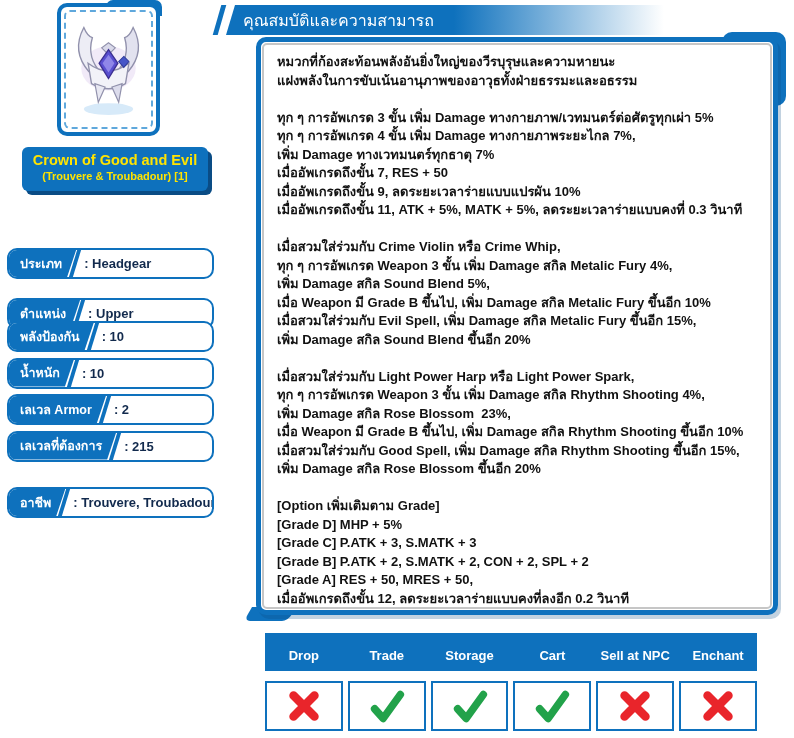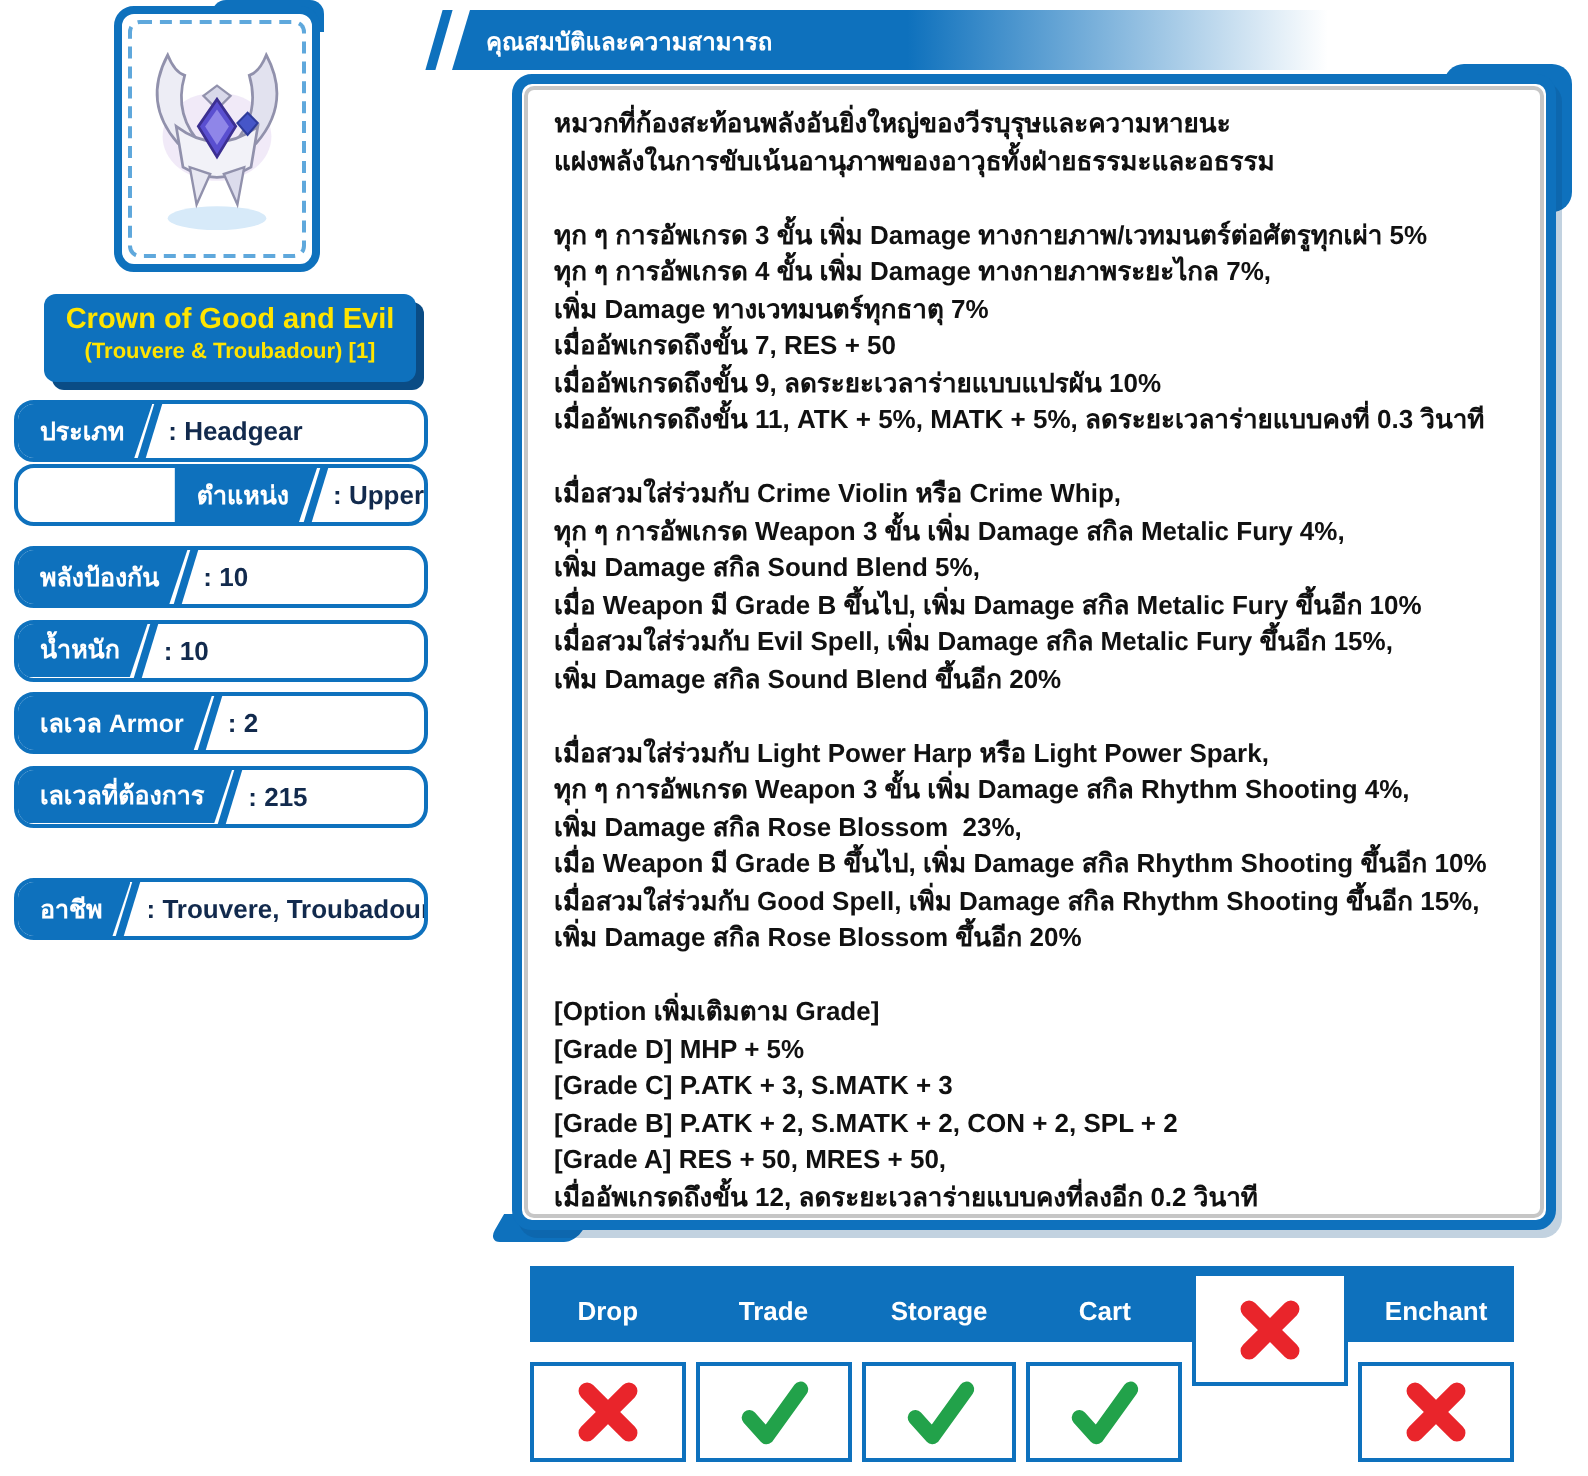--- a/index.html
+++ b/index.html
@@ -20,38 +20,38 @@
   
   .name-banner { position:absolute; left:22px; top:147px; width:186px; min-height:44px;
     background:#0E71BD; border-radius:6px; box-shadow:4px 4px 0 #0A4C85;
     text-align:center; padding:5px 2px 4px; }
   .name-line1 { color:#FFE400; font-weight:bold; font-size:14.5px; line-height:17px; }
   .name-line2 { color:#FFE400; font-weight:bold; font-size:11px; line-height:14px; }
 
   
   .stat-row { position:absolute; left:7px; width:207px; height:31px; background:#fff;
     border:2px solid #0E71BD; border-radius:10px; display:flex; align-items:stretch;
-    overflow:hidden; }
+    overflow:hidden;margin-top:48px; }
   .stat-label { background:#0E71BD; color:#fff; font-weight:bold; font-size:12.5px;
     display:flex; align-items:center; padding:0 14px 0 11px;
     clip-path:polygon(0 0,100% 0,calc(100% - 9px) 100%,0 100%); white-space:nowrap; }
   .stat-slash { width:4px; background:#0E71BD; transform:skewX(-17deg);
     margin-left:-3px; flex:none; }
   .stat-value { color:#122A4D; font-weight:bold; font-size:13px; display:flex;
     align-items:center; padding-left:7px; white-space:nowrap; }
 
   
   .prop-header { position:absolute; left:216px; top:5px; width:448px; height:30px; }
   .prop-header-slash { position:absolute; left:1px; top:0; bottom:0; width:5px;
     background:#0E71BD; transform:skewX(-16deg); }
   .prop-header-bar { position:absolute; left:10px; right:0; top:0; bottom:0;
     background:linear-gradient(90deg,#0E71BD 0%,#0E71BD 52%,rgba(255,255,255,0) 100%);
     clip-path:polygon(9px 0,100% 0,100% 100%,0 100%);
     display:flex; align-items:center; padding-left:17px; }
-  .prop-header-bar span { color:#fff; font-weight:bold; font-size:12px; }
+  .prop-header-bar span { color:#fff; font-weight:normal; font-size:16px; }
 
   
   .desc-wrap { position:absolute; left:218px; top:37px; width:560px; height:578px; }
   .desc-tab { position:absolute; top:-5px; right:-8px; width:64px; height:74px;
     background:#0E71BD; border-radius:10px; }
   .desc-foot { position:absolute; bottom:-6px; left:30px; width:44px; height:14px;
     background:#0E71BD; transform:skewX(-30deg); border-radius:0 0 6px 6px; }
   .desc-box { position:absolute; inset:0; background:#fff; border:5px solid #0E71BD;
     border-radius:10px; box-shadow:3px 4px 0 rgba(10,76,133,0.25);margin-left:38px; }
   .desc-inner { position:absolute; inset:1px; border:2px solid #C6C6C6; border-radius:5px;
@@ -177,20 +177,21 @@
         </div>
         <div class="flag-col">
           <div class="flag-head">Cart</div>
           <div class="flag-cell">
             <svg viewBox="0 0 40 40">
               <path d="M7 23 L16 33 L34 8" stroke="#22A24A" stroke-width="8" stroke-linecap="round" stroke-linejoin="round" fill="none"></path>
             </svg>
           </div>
         </div>
         <div class="flag-col">
+          <div class="flag-head">Sell at NPC</div>
           <div class="flag-cell">
             <svg viewBox="0 0 40 40">
               <path d="M9 9 L31 31 M31 9 L9 31" stroke="#E9252B" stroke-width="9" stroke-linecap="round" fill="none"></path>
             </svg>
           </div>
         </div>
         <div class="flag-col">
           <div class="flag-head">Enchant</div>
           <div class="flag-cell">
             <svg viewBox="0 0 40 40">
@@ -199,21 +200,21 @@
           </div>
         </div>
       </div>
   </div>
 
 <div class="stat-row" style="top: 200px;">
       <div class="stat-label">ประเภท</div>
       <div class="stat-slash"></div>
       <div class="stat-value">: Headgear</div>
     </div>
-    <div class="stat-row" style="top: 232px; justify-content: flex-end;">
+    <div class="stat-row" style="top: 250px;">
       <div class="stat-label">ตำแหน่ง</div>
       <div class="stat-slash"></div>
       <div class="stat-value">: Upper</div>
     </div>
     <div class="stat-row" style="top: 273px;">
       <div class="stat-label">พลังป้องกัน</div>
       <div class="stat-slash"></div>
       <div class="stat-value">: 10</div>
     </div>
     <div class="stat-row" style="top: 309.5px;">

